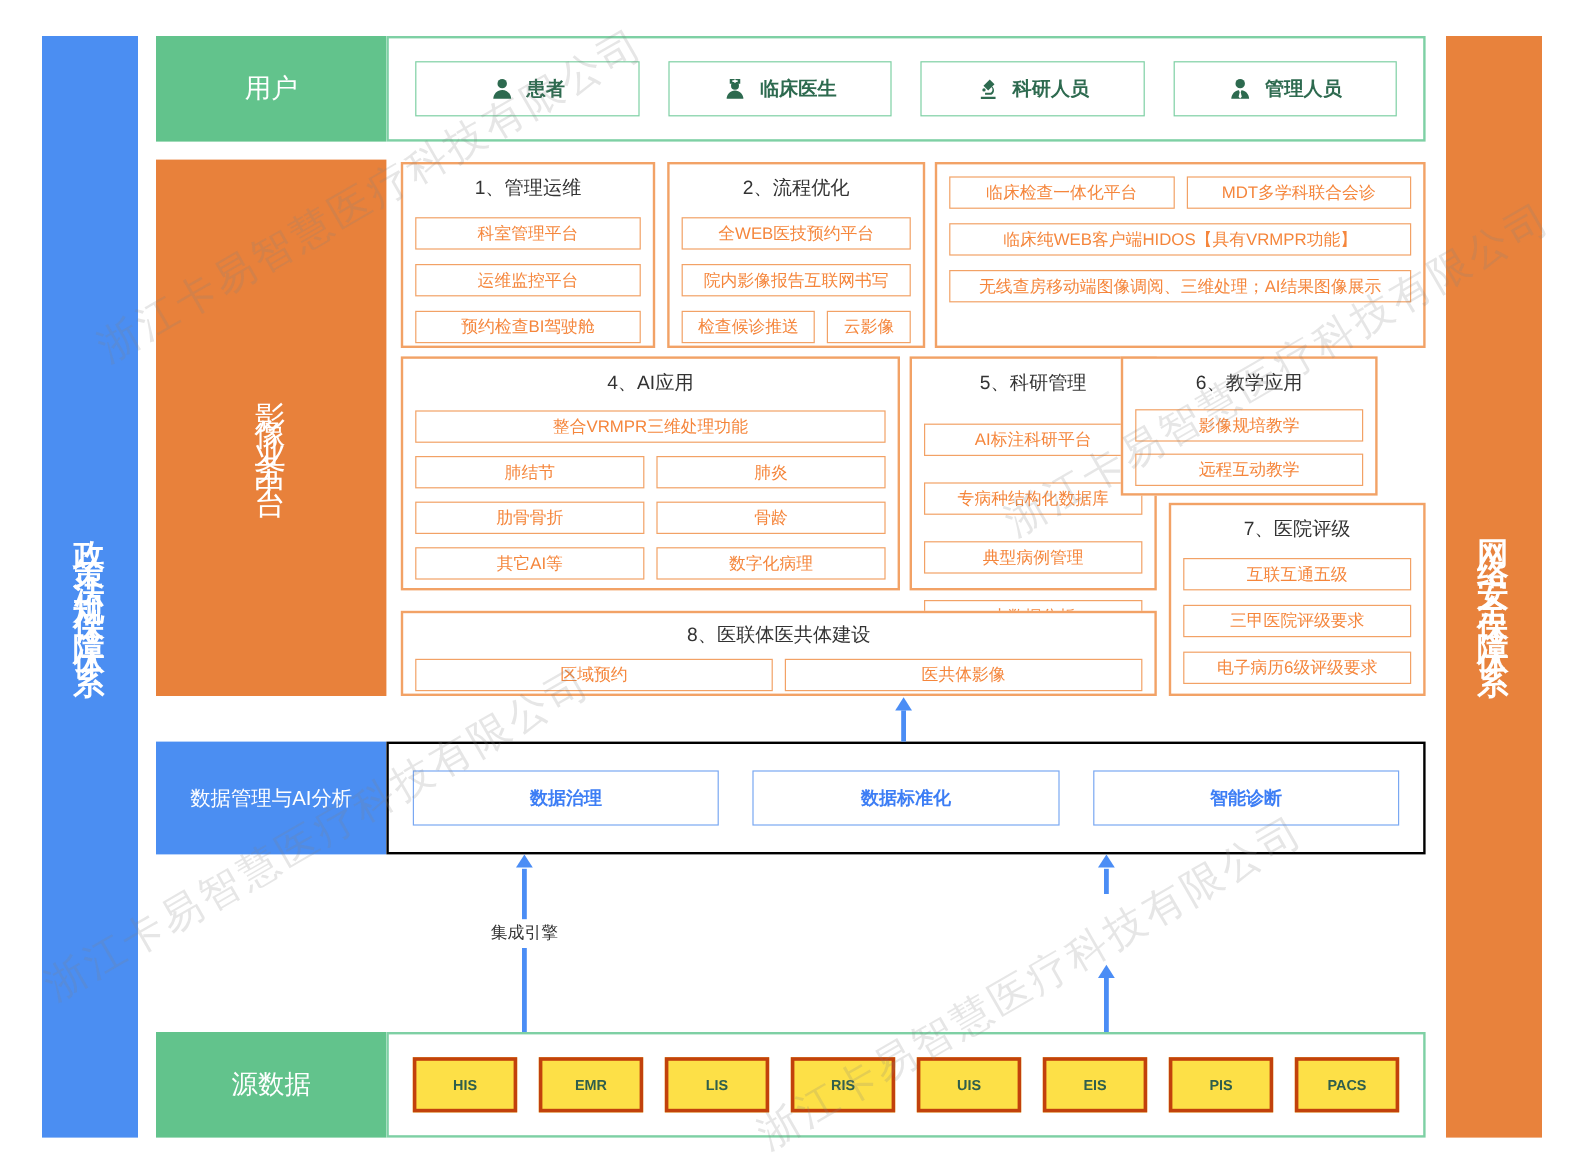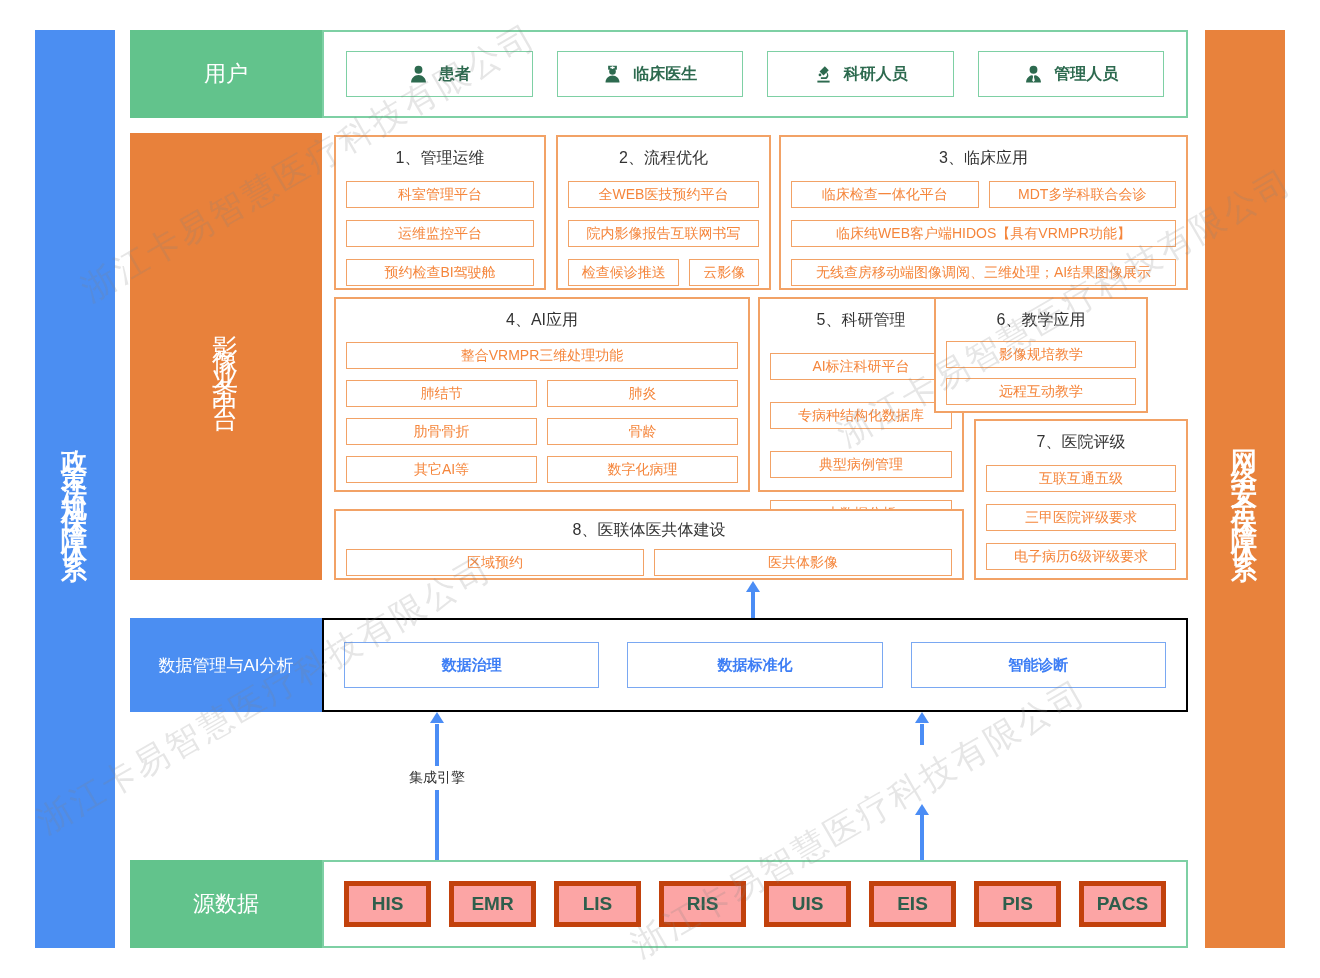--- a/index.html
+++ b/index.html
@@ -34,23 +34,23 @@
   .rc-dm{    top:618px; height:94px; border:2px solid #000000; padding:0 20px; gap:28px; }
   .rc-src{   top:860px; height:88px; border:2px solid #7ed0a4; padding:0 20px; gap:18px; }
 
   .ubox{ flex:1; height:46px; border:1px solid #7ed0a4; background:#fff;
          display:flex; align-items:center; justify-content:center; gap:10px;
          color:#2d6a4f; font-size:16px; }
   .ubox svg{ width:21px; height:21px; fill:#2d6a4f; flex:none; }
   .dmbox{ flex:1; height:46px; border:1px solid #7aa8f2; background:#fff;
           display:flex; align-items:center; justify-content:center;
           color:#3d7ef5; font-size:15px; }
-  .sbox{ flex:1; height:46px; border:5px solid #c2410c; background:#fca5a5;
+  .sbox{ flex:1; height:46px; border:3px solid #c2410c; background:#fde047;
          display:flex; align-items:center; justify-content:center;
-         color:#2f5e4c; font-size:19px; }
+         color:#2f5e4c; font-size:12px; }
 
   
   .sec{ position:absolute; border:2px solid #f2a266; background:#fff;
         display:flex; flex-direction:column; padding:10px; gap:12px; }
   .sec-title{ text-align:center; color:#333; font-size:16px; font-weight:500;
               line-height:22px; height:22px; flex:none; }
   .sec-row{ display:flex; gap:10px; }
   .obox{ flex:1; height:27px; border:1px solid #f2a266; background:#fff;
          display:flex; align-items:center; justify-content:center;
          color:#f5863c; font-size:14px; white-space:nowrap; }
@@ -164,21 +164,20 @@
     <div class="sec-row">
         <div class="obox">院内影像报告互联网书写</div>
       </div>
     <div class="sec-row">
       <div class="obox wide">检查候诊推送</div>
       <div class="obox">云影像</div>
     </div>
   </div>
 
   <div class="sec sec3">
-    <div class="sec-title">3、临床应用</div>
     <div class="sec-row">
       <div class="obox">临床检查一体化平台</div>
       <div class="obox">MDT多学科联合会诊</div>
     </div>
     <div class="sec-row">
         <div class="obox">临床纯WEB客户端HIDOS【具有VRMPR功能】</div>
       </div>
     <div class="sec-row">
         <div class="obox">无线查房移动端图像调阅、三维处理；AI结果图像展示</div>
       </div>

